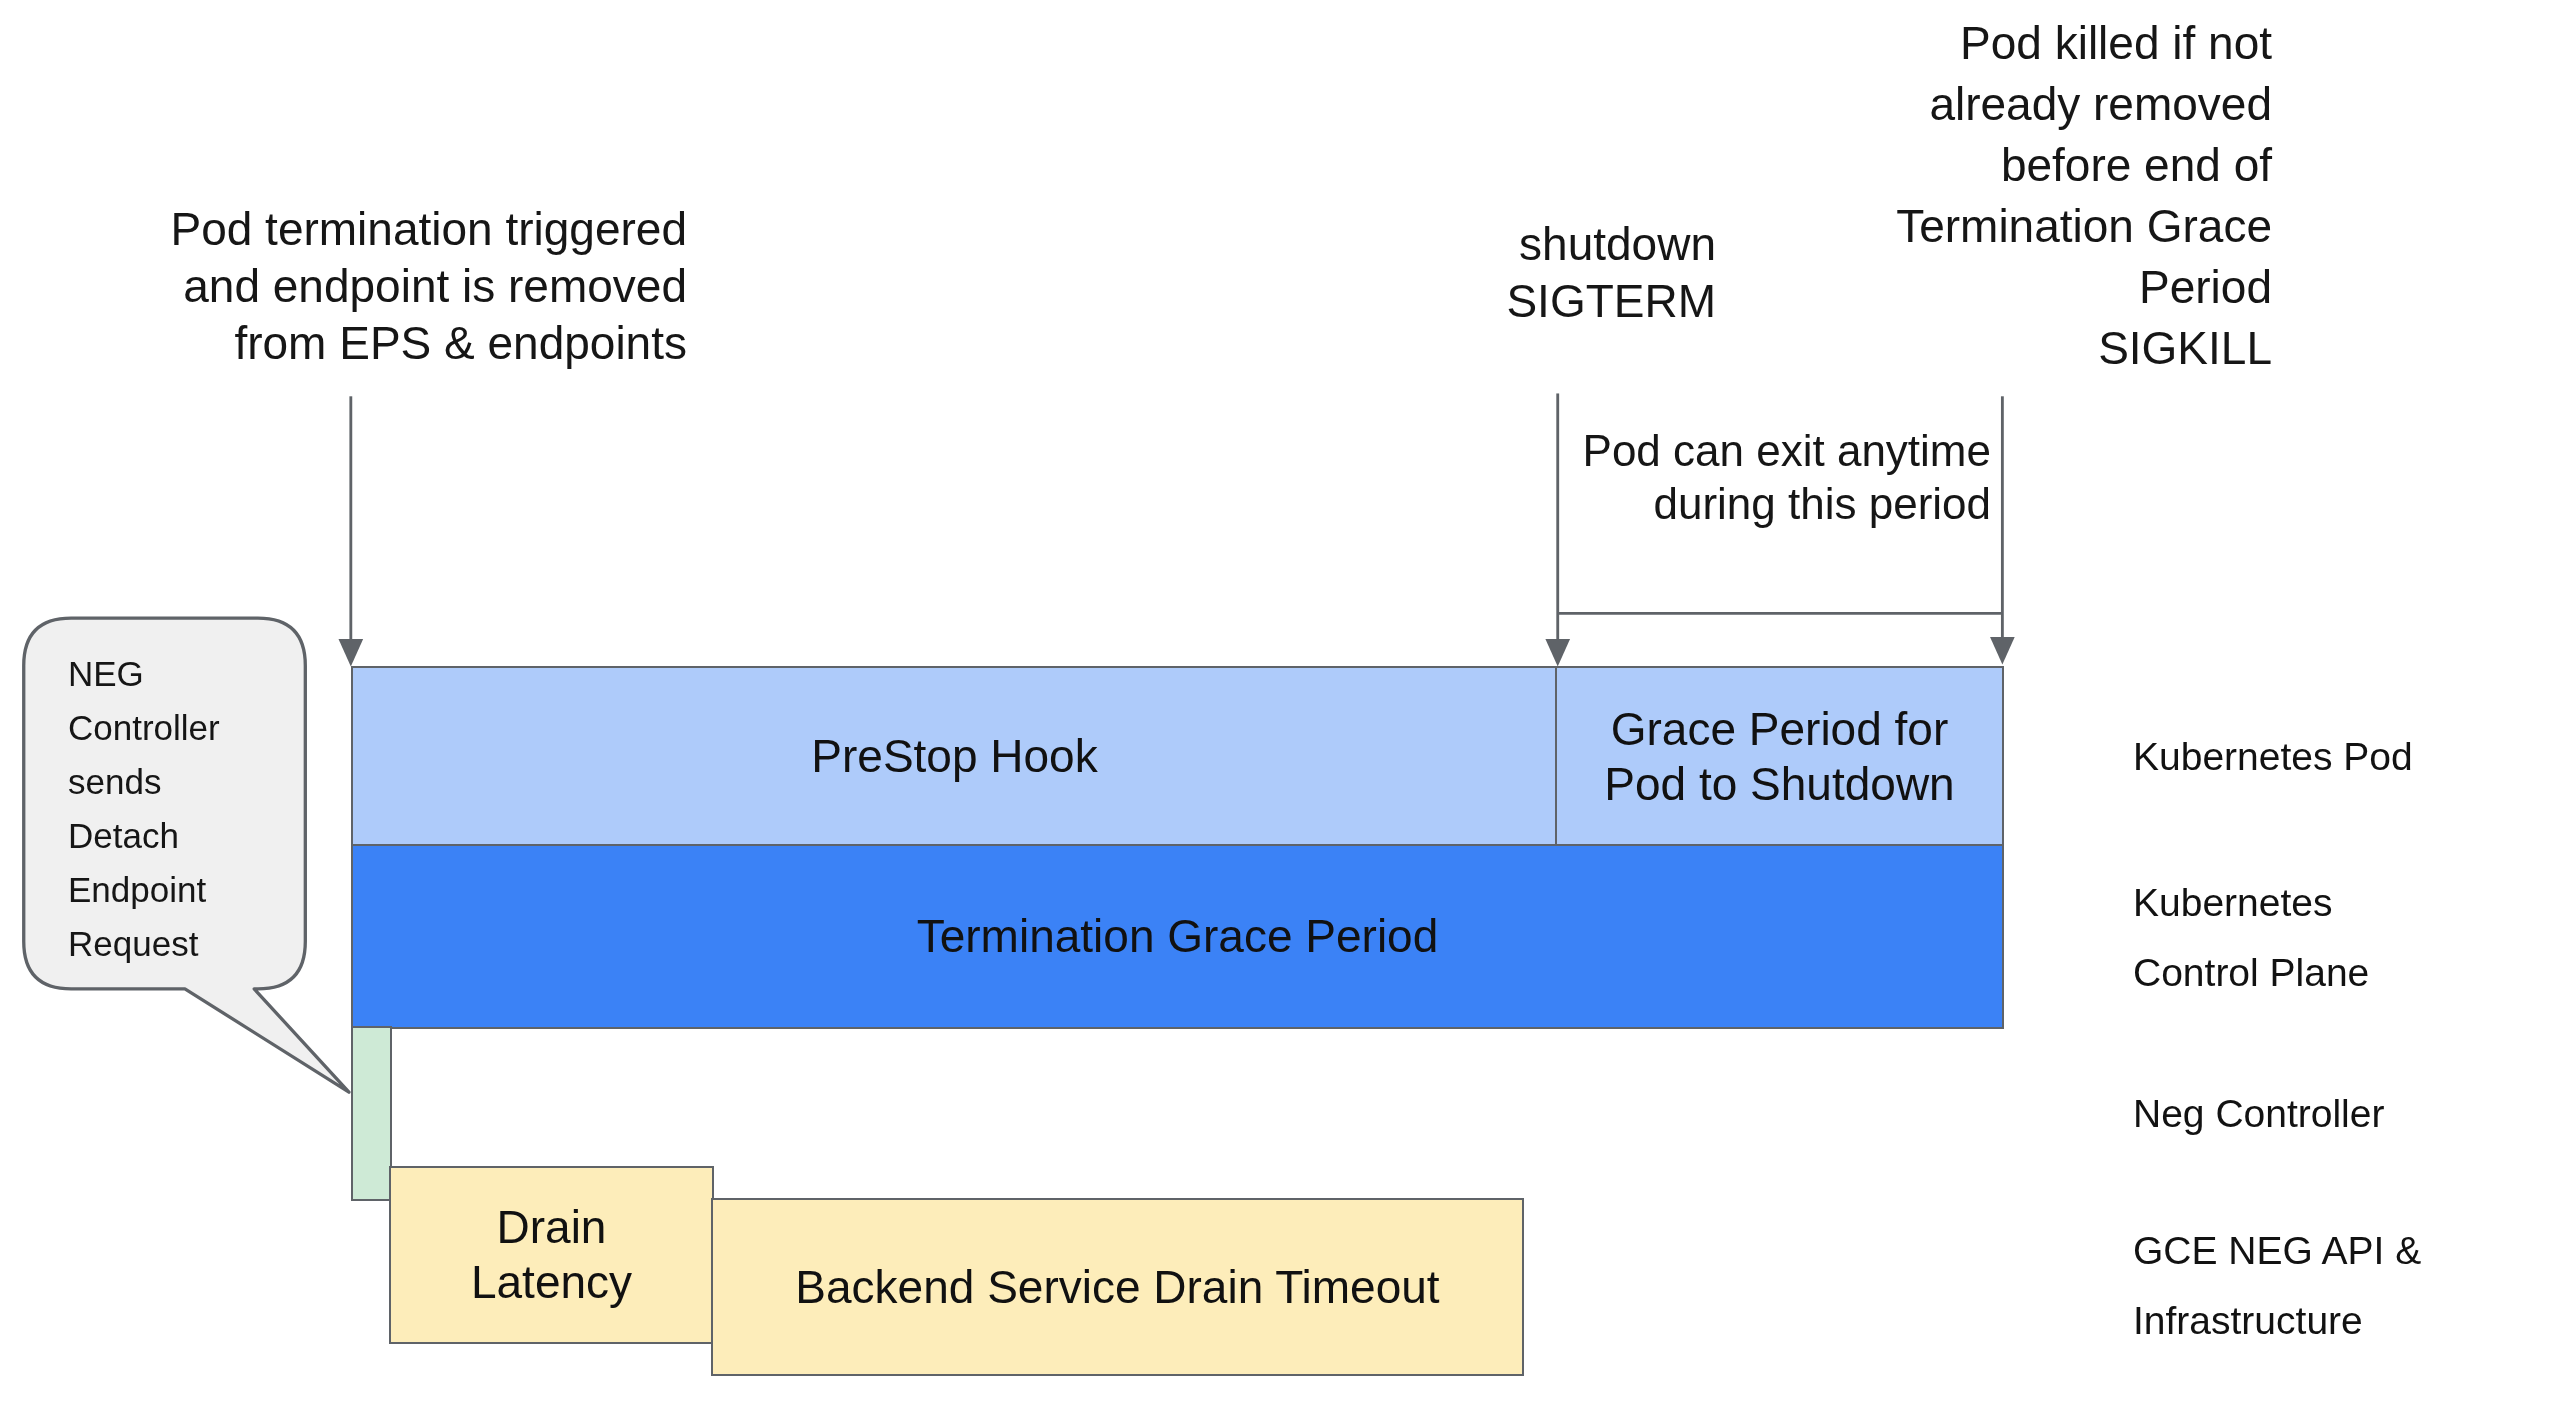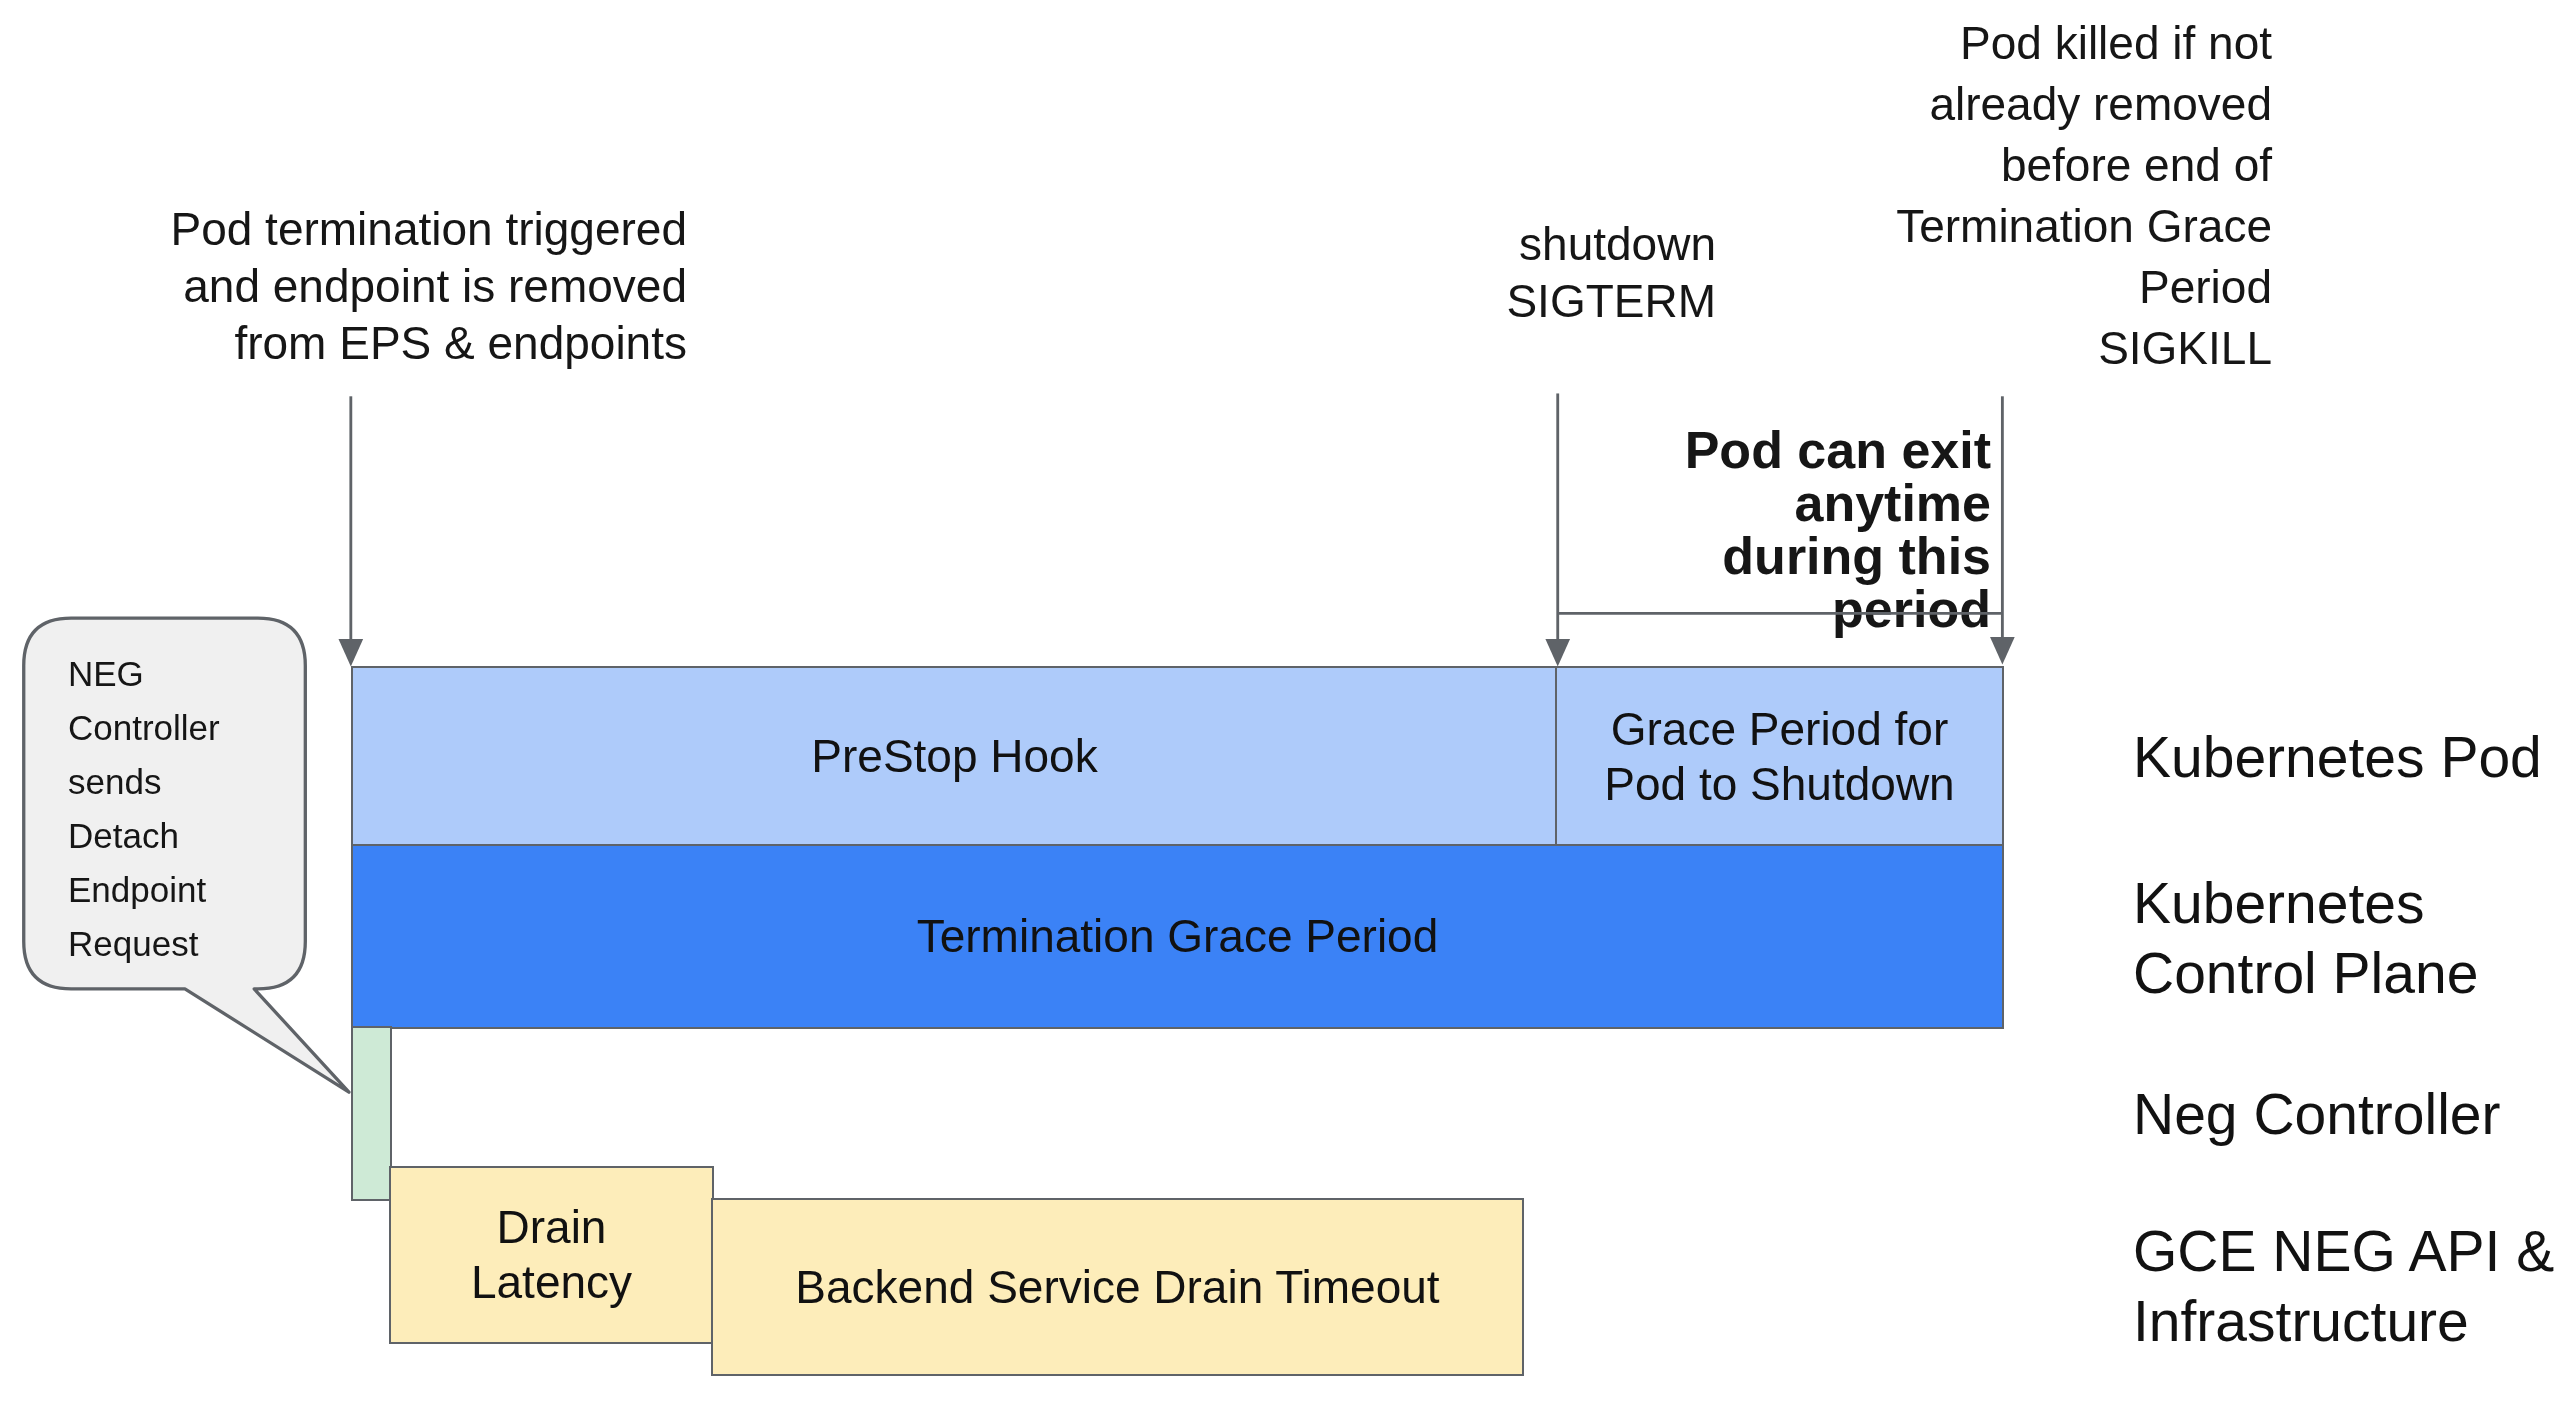--- a/index.html
+++ b/index.html
@@ -5,32 +5,32 @@
   html,body{margin:0;padding:0;background:#ffffff;}
   #canvas{
     position:relative;
     width:2576px;height:1406px;
     background:#ffffff;
     font-family:"Liberation Sans", sans-serif;
     color:#161616;
     overflow:hidden;
   }
   .ann{position:absolute;text-align:right;font-size:46px;line-height:57px;color:#161616;}
-  .ann.small{font-size:52px;line-height:53px;font-weight:bold;}
+  .ann.small{font-size:44px;line-height:53px;}
   .bar{
     position:absolute;box-sizing:border-box;
     border:2.8px solid #5f6368;
     display:flex;flex-direction:column;align-items:center;justify-content:center;
     font-size:46px;line-height:55px;text-align:center;color:#111111;
   }
   .bar.pod{background:#aecbfa;}
   .bar.cp{background:#3b82f6;}
   .bar.neg{background:#ceead6;}
   .bar.gce{background:#fdedba;}
-  .lane-label{position:absolute;font-size:57px;line-height:70px;color:#121212;white-space:nowrap;}
+  .lane-label{position:absolute;font-size:39px;line-height:70px;color:#121212;white-space:nowrap;}
   .callout-text{position:absolute;font-size:35px;line-height:54px;color:#161616;text-align:left;}
   svg.overlay{position:absolute;left:0;top:0;pointer-events:none;}
 </style>
 </head>
 <body>
 
 <div id="canvas">
 
   <div class="ann" style="left:71px;top:201px;width:616px;">
     <div>Pod termination triggered</div>

